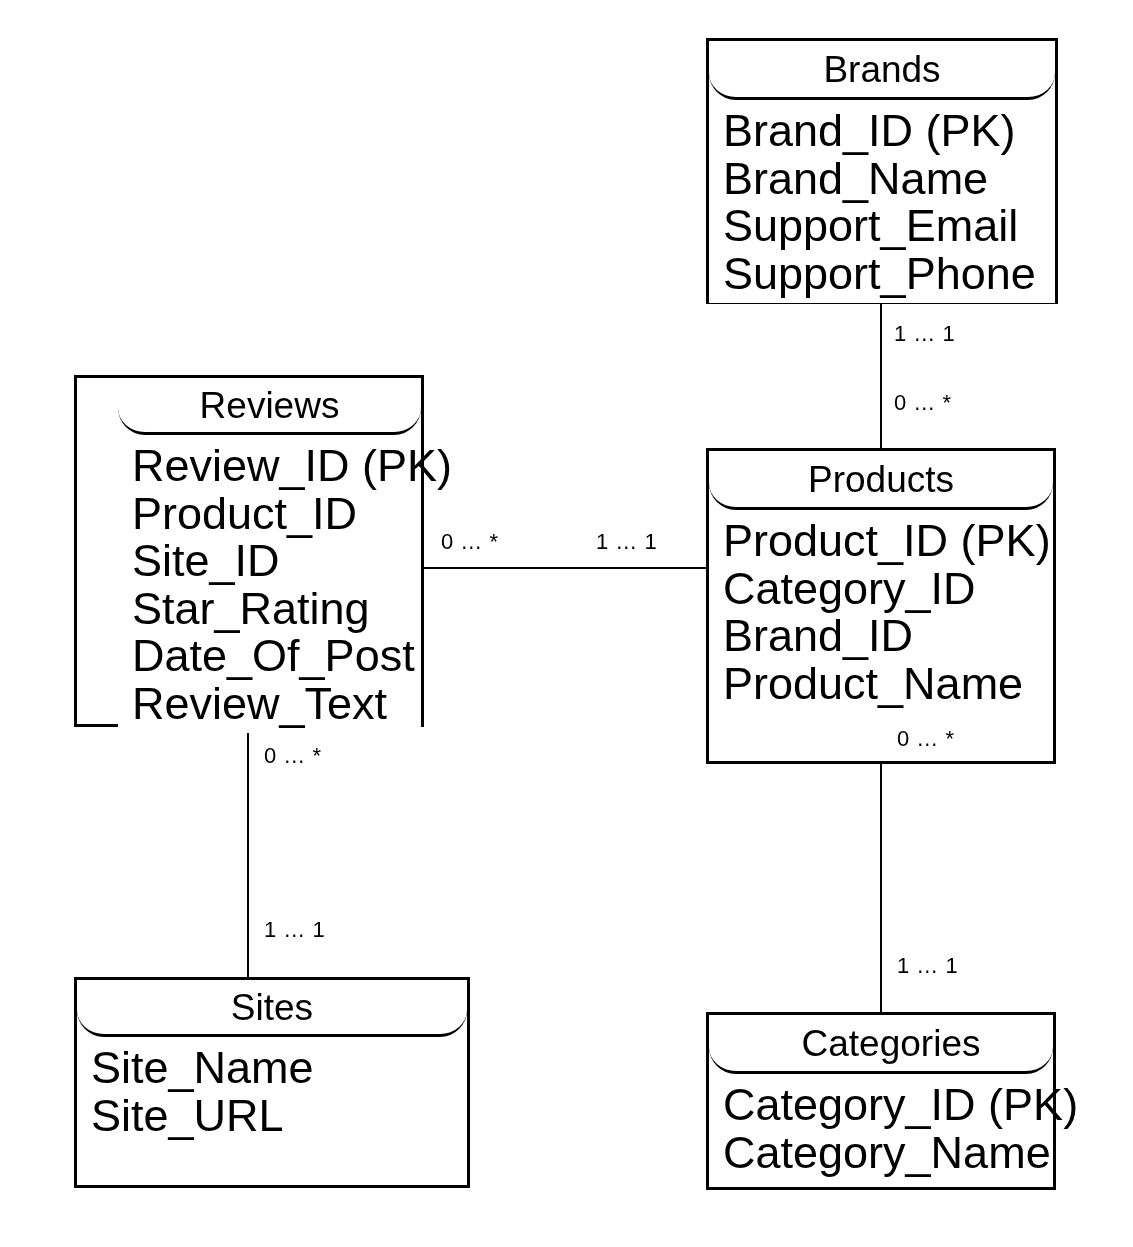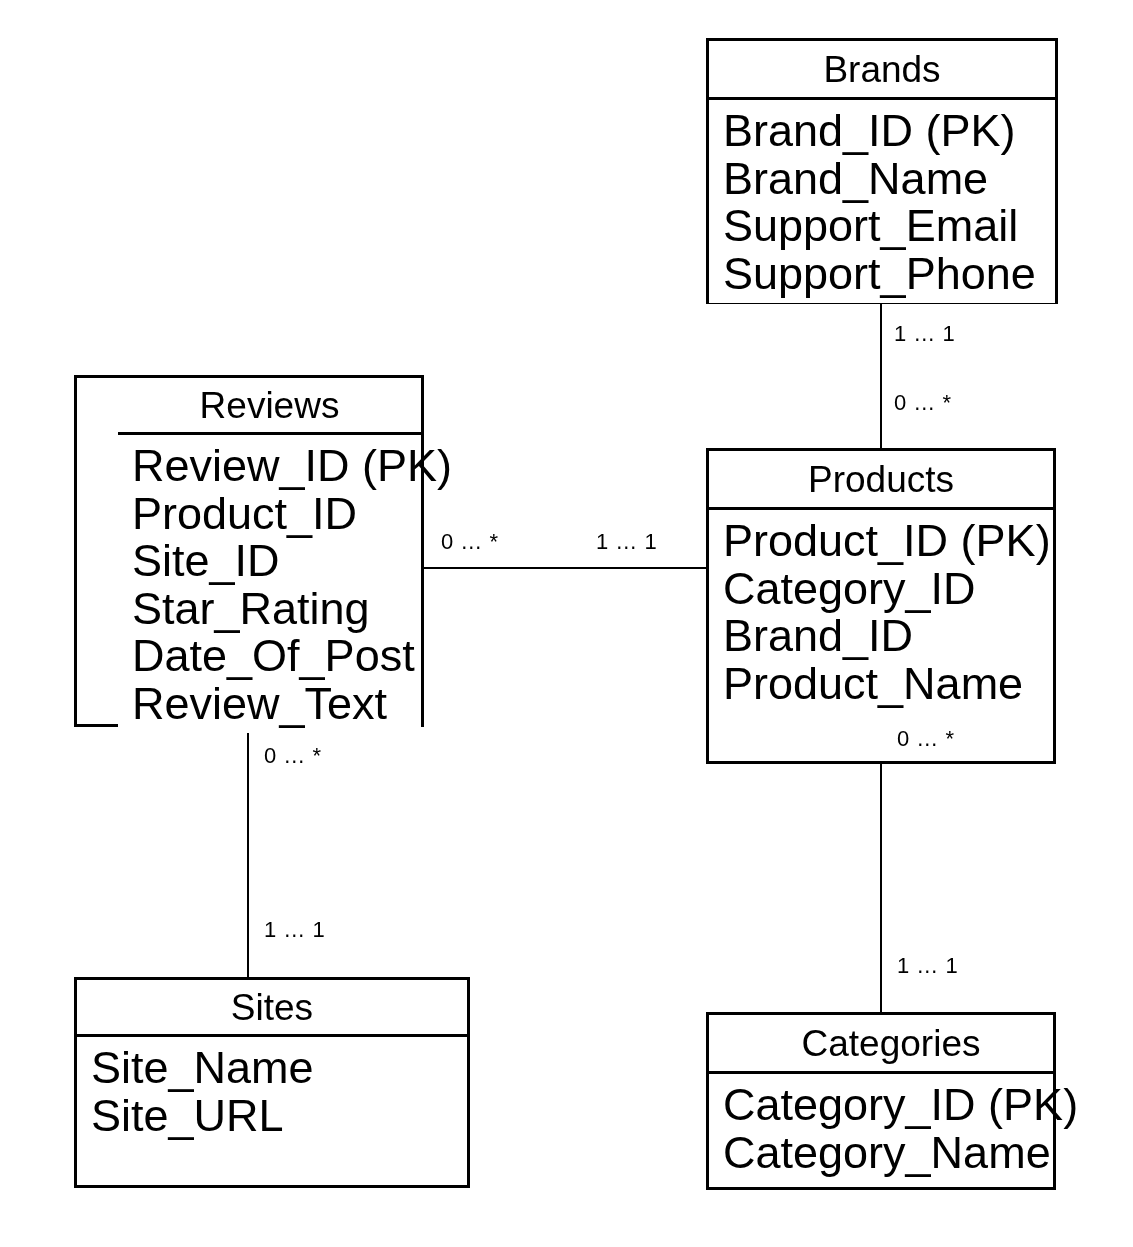--- a/index.html
+++ b/index.html
@@ -33,20 +33,21 @@
     border-bottom: 3px solid #000000;
     text-align: center;
     font-size: 37px;
     line-height: 1;
     font-weight: 400;
     letter-spacing: 0px;
     display: flex;
     align-items: center;
     justify-content: center;
     background: #ffffff;
+    border-radius: 27px;
   }
   .entity-body {
     box-sizing: border-box;
     padding: 7px 0 6px 14px;
     background: #ffffff;
   }
   .attr {
     font-size: 45px;
     line-height: 47.5px;
     white-space: nowrap;

